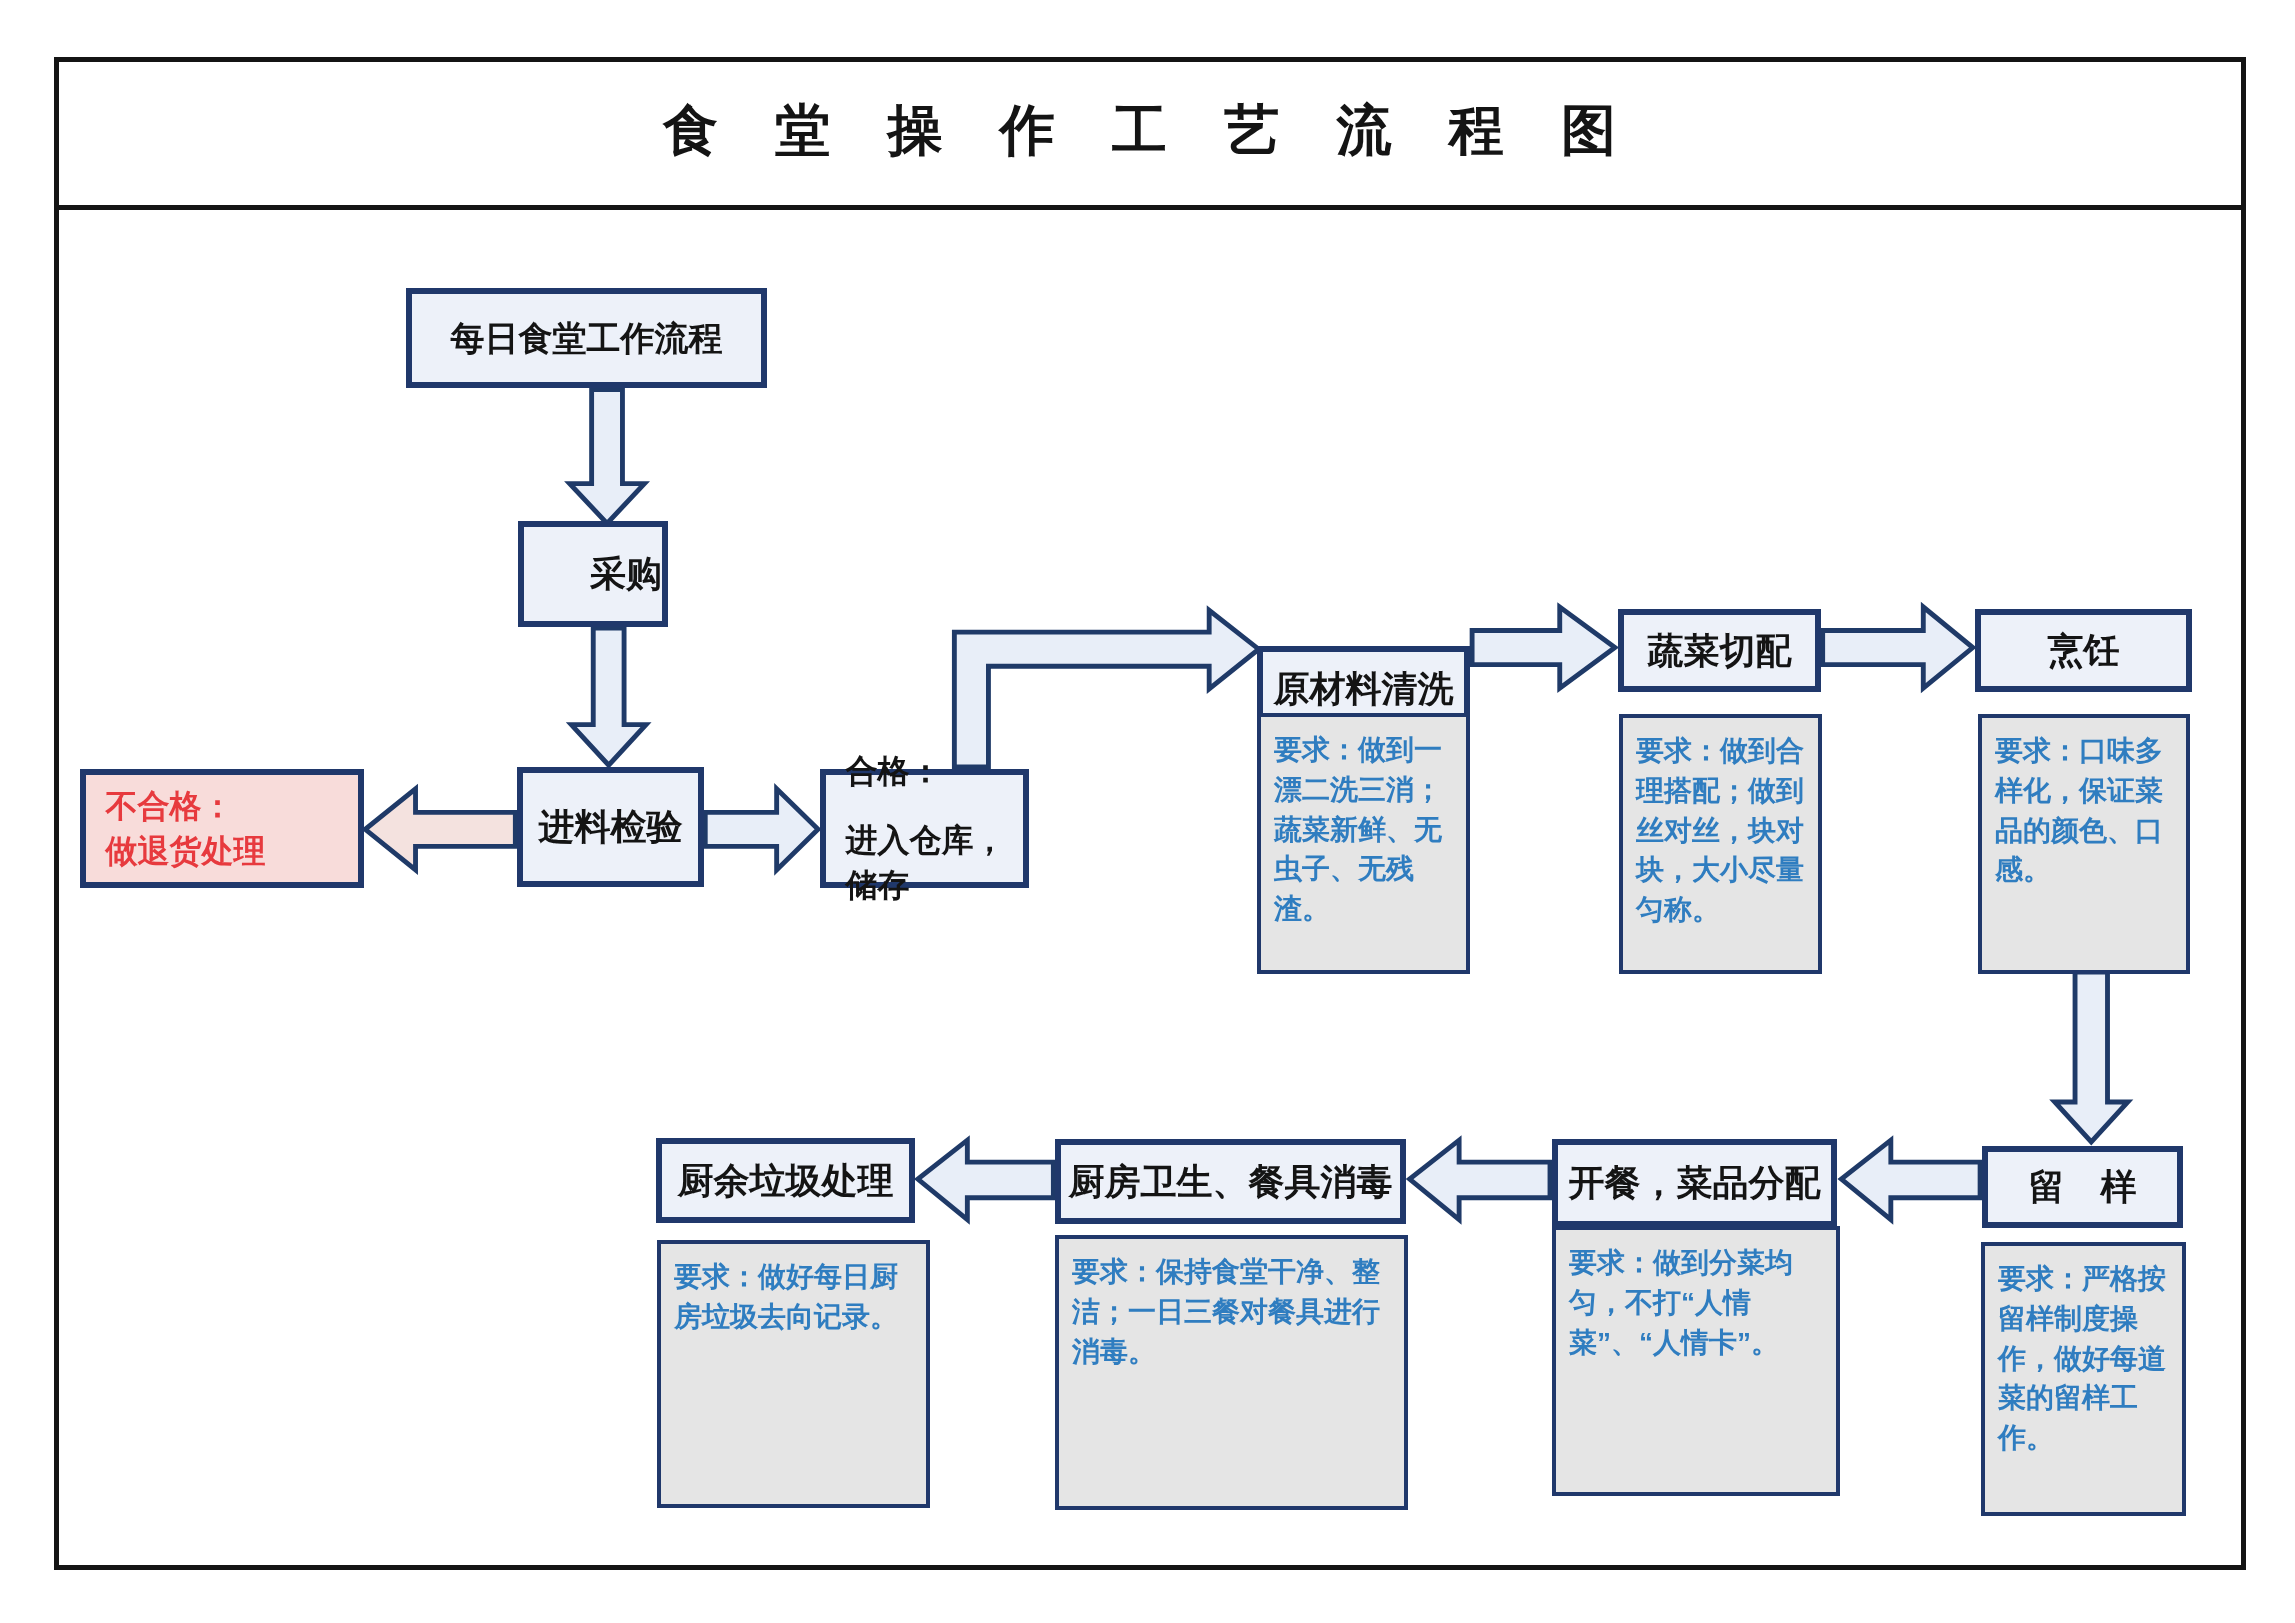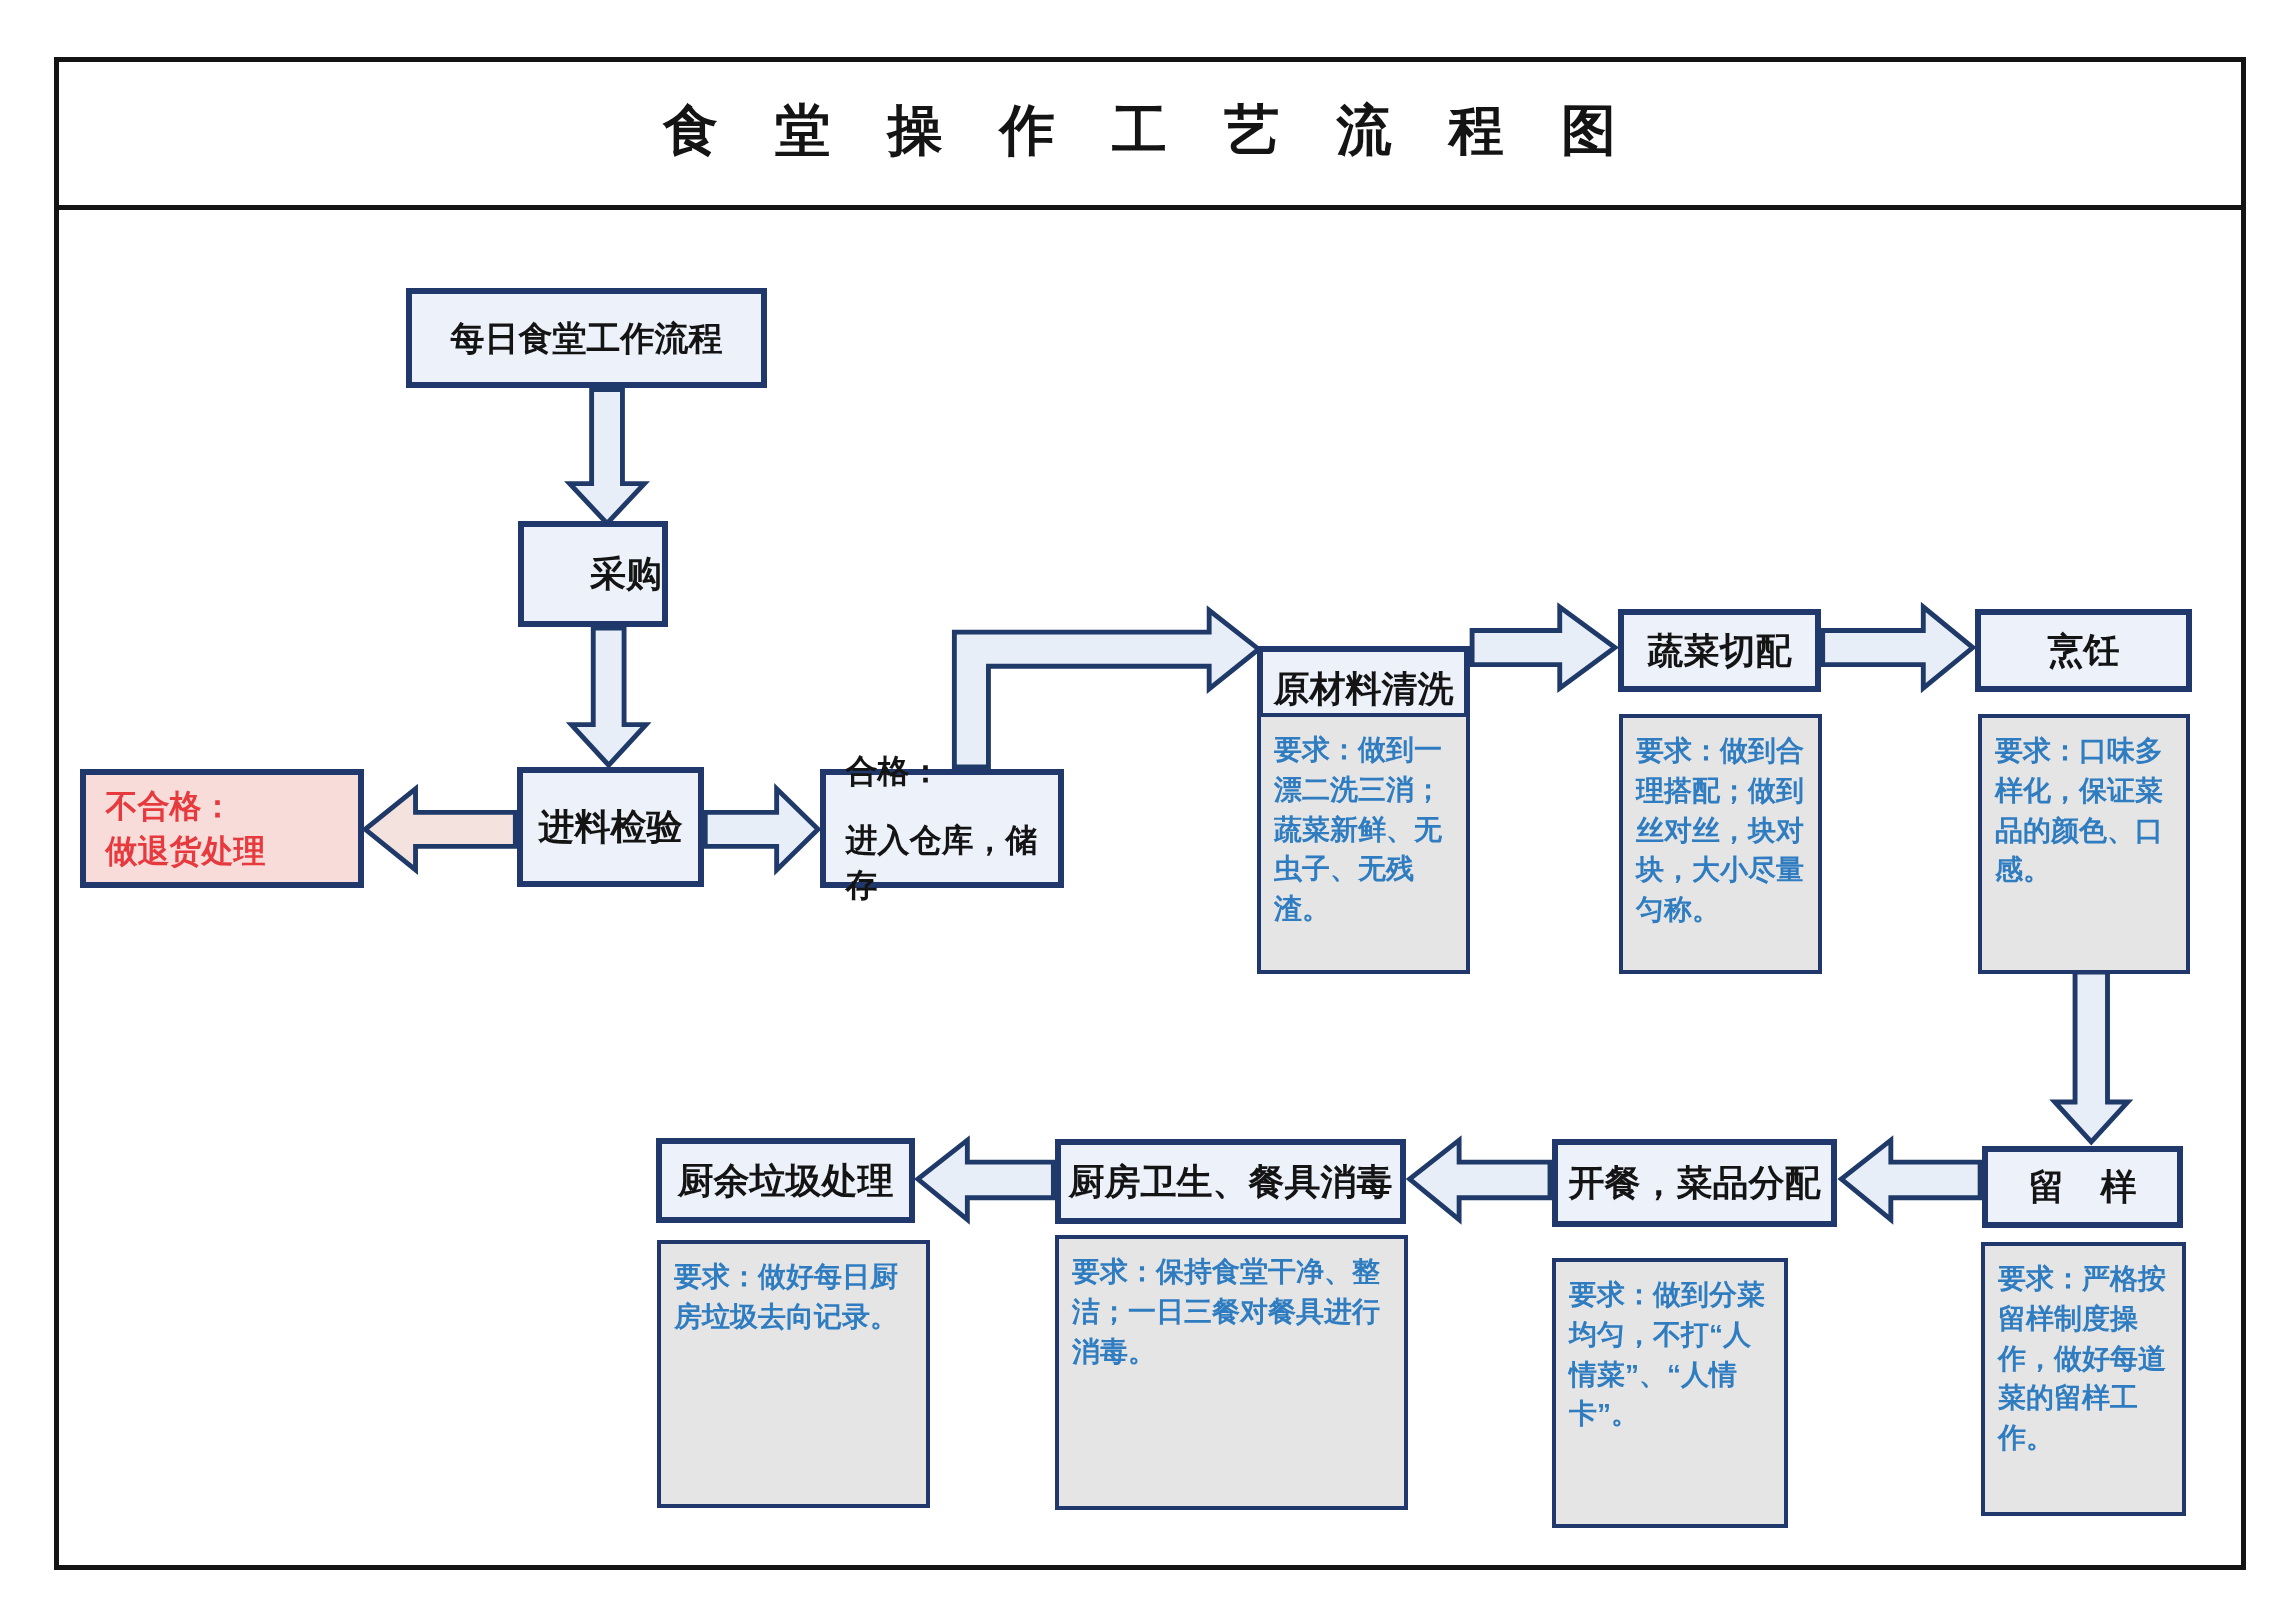--- a/index.html
+++ b/index.html
@@ -57,21 +57,21 @@
 
   <div class="box" style="left:517px;top:767px;width:187px;height:120px;">
     <span class="box-label">进料检验</span>
   </div>
 
   <div class="box two-line reject" style="left:80px;top:769px;width:284px;height:119px;">
     <span>不合格：</span>
     <span>做退货处理</span>
   </div>
 
-  <div class="box two-line" style="left:820px;top:769px;width:244px;height:119px;gap:24px;">
+  <div class="box two-line" style="left:820px;top:769px;width:209px;height:119px;gap:24px;">
     <span>合格：</span>
     <span>进入仓库，储存</span>
   </div>
 
   <div class="box" style="left:1257px;top:610px;width:213px;height:85px;margin-top:36px;">
     <span class="box-label">原材料清洗</span>
   </div>
 
   <div class="box" style="left:1618px;top:609px;width:203px;height:83px;">
     <span class="box-label">蔬菜切配</span>
@@ -106,21 +106,21 @@
   </div>
 
   <div class="note" style="left:1978px;top:714px;width:212px;height:260px;">
     <span>要求：口味多样化，保证菜品的颜色、口感。</span>
   </div>
 
   <div class="note" style="left:1981px;top:1242px;width:205px;height:274px;">
     <span>要求：严格按留样制度操作，做好每道菜的留样工作。</span>
   </div>
 
-  <div class="note" style="left:1552px;top:1258px;width:236px;height:270px;">
+  <div class="note" style="left:1552px;top:1226px;width:288px;height:270px;">
     <span>要求：做到分菜均匀，不打“人情菜”、“人情卡”。</span>
   </div>
 
   <div class="note" style="left:1055px;top:1235px;width:353px;height:275px;">
     <span>要求：保持食堂干净、整洁；一日三餐对餐具进行消毒。</span>
   </div>
 
   <div class="note" style="left:657px;top:1240px;width:273px;height:268px;">
     <span>要求：做好每日厨房垃圾去向记录。</span>
   </div>

